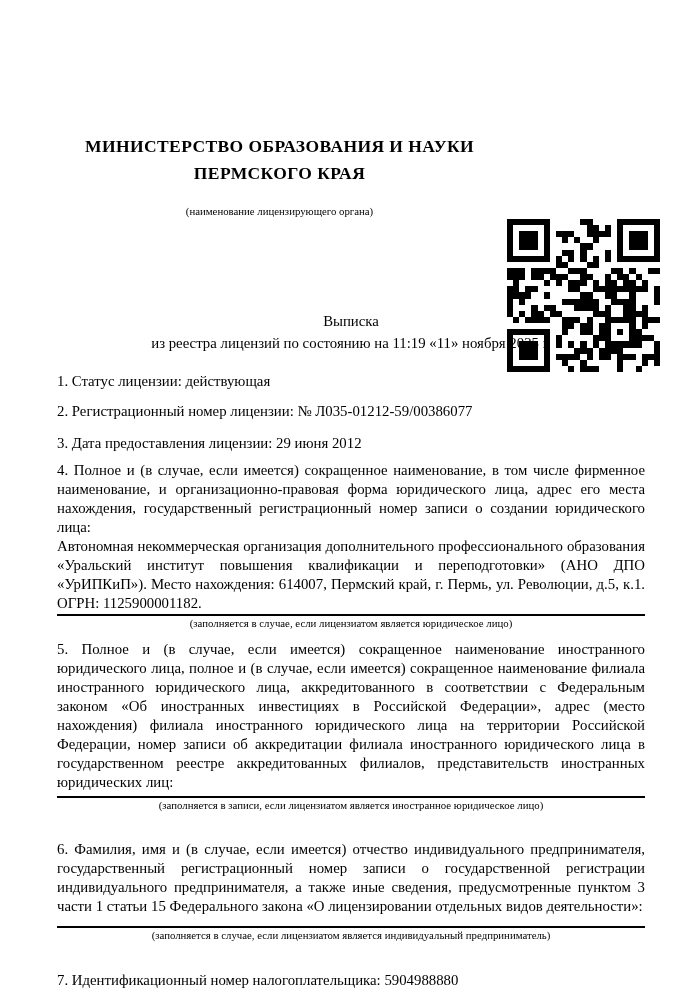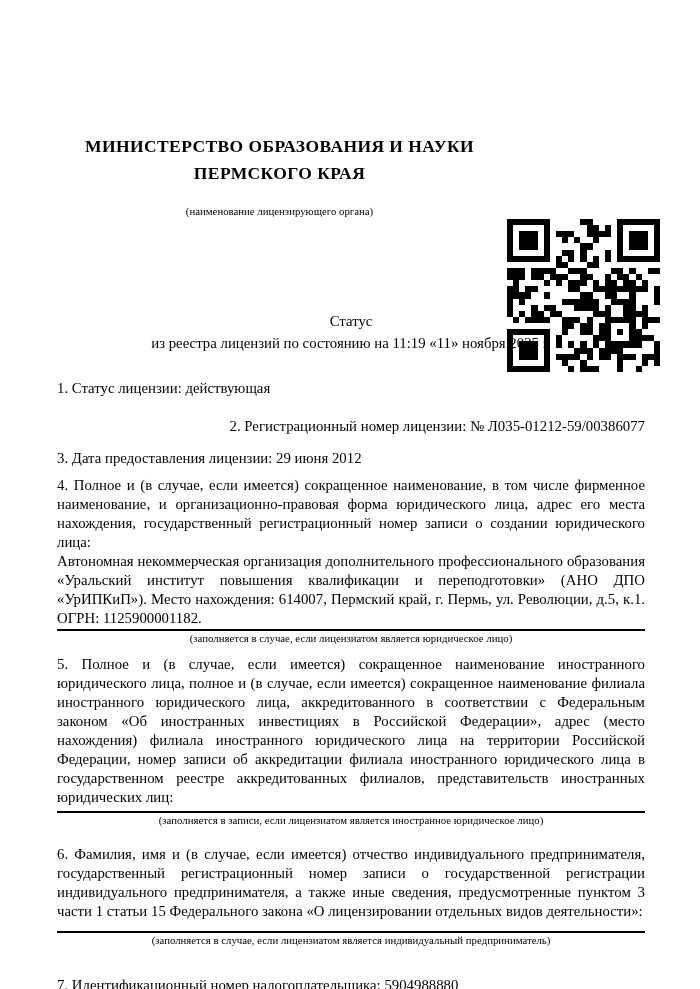--- a/index.html
+++ b/index.html
@@ -72,29 +72,29 @@
   .item-note {
     font-size: 10.8px;
     line-height: 14px;
     text-align: center;
   }
   .rule {
     border-top: 2px solid #000000;
     height: 0;
   }
   
-  .item-status   { margin-top: 24px; }
+  .item-status   { margin-top: 17px; }
   .item-status .item-note { margin-top: 2px; }
-  .item-regnum   { margin-top: 18px; text-align: right; }
+  .item-regnum   { margin-top: 10px; }
   .item-date     { margin-top: 12px; }
   .item-legal    { margin-top: 8px; }
   .item-legal .rule { margin-top: 1px; }
   .item-foreign  { margin-top: 10px; }
   .item-foreign .rule { margin-top: 4px; }
-  .item-indiv    { margin-top: 18px; }
+  .item-indiv    { margin-top: 28px; }
   .item-indiv .rule { margin-top: 10px; }
   .item-inn      { margin-top: 28px; }
 </style>
 </head>
 <body>
 
 <div class="page">
 
   <div class="qr">
     <svg id="qr-svg" viewBox="0 0 25 25" shape-rendering="crispEdges" fill="#000000">
@@ -422,21 +422,21 @@
 
   <div class="content">
 
     <div class="header">
       <div class="hline">МИНИСТЕРСТВО ОБРАЗОВАНИЯ И НАУКИ</div>
       <div class="hline">ПЕРМСКОГО КРАЯ</div>
       <div class="hnote">(наименование лицензирующего органа)</div>
     </div>
 
     <div class="title">
-      <div>Статус</div>
+      <div>Выписка</div>
       <div>из реестра лицензий по состоянию на 11:19 «11» ноября 2025 г.</div>
     </div>
 
     <div class="item item-status">
       <p>1. Статус лицензии: действующая</p>
     </div>
 
     <div class="item item-regnum">
       <p>2. Регистрационный номер лицензии: № Л035-01212-59/00386077</p>
     </div>

